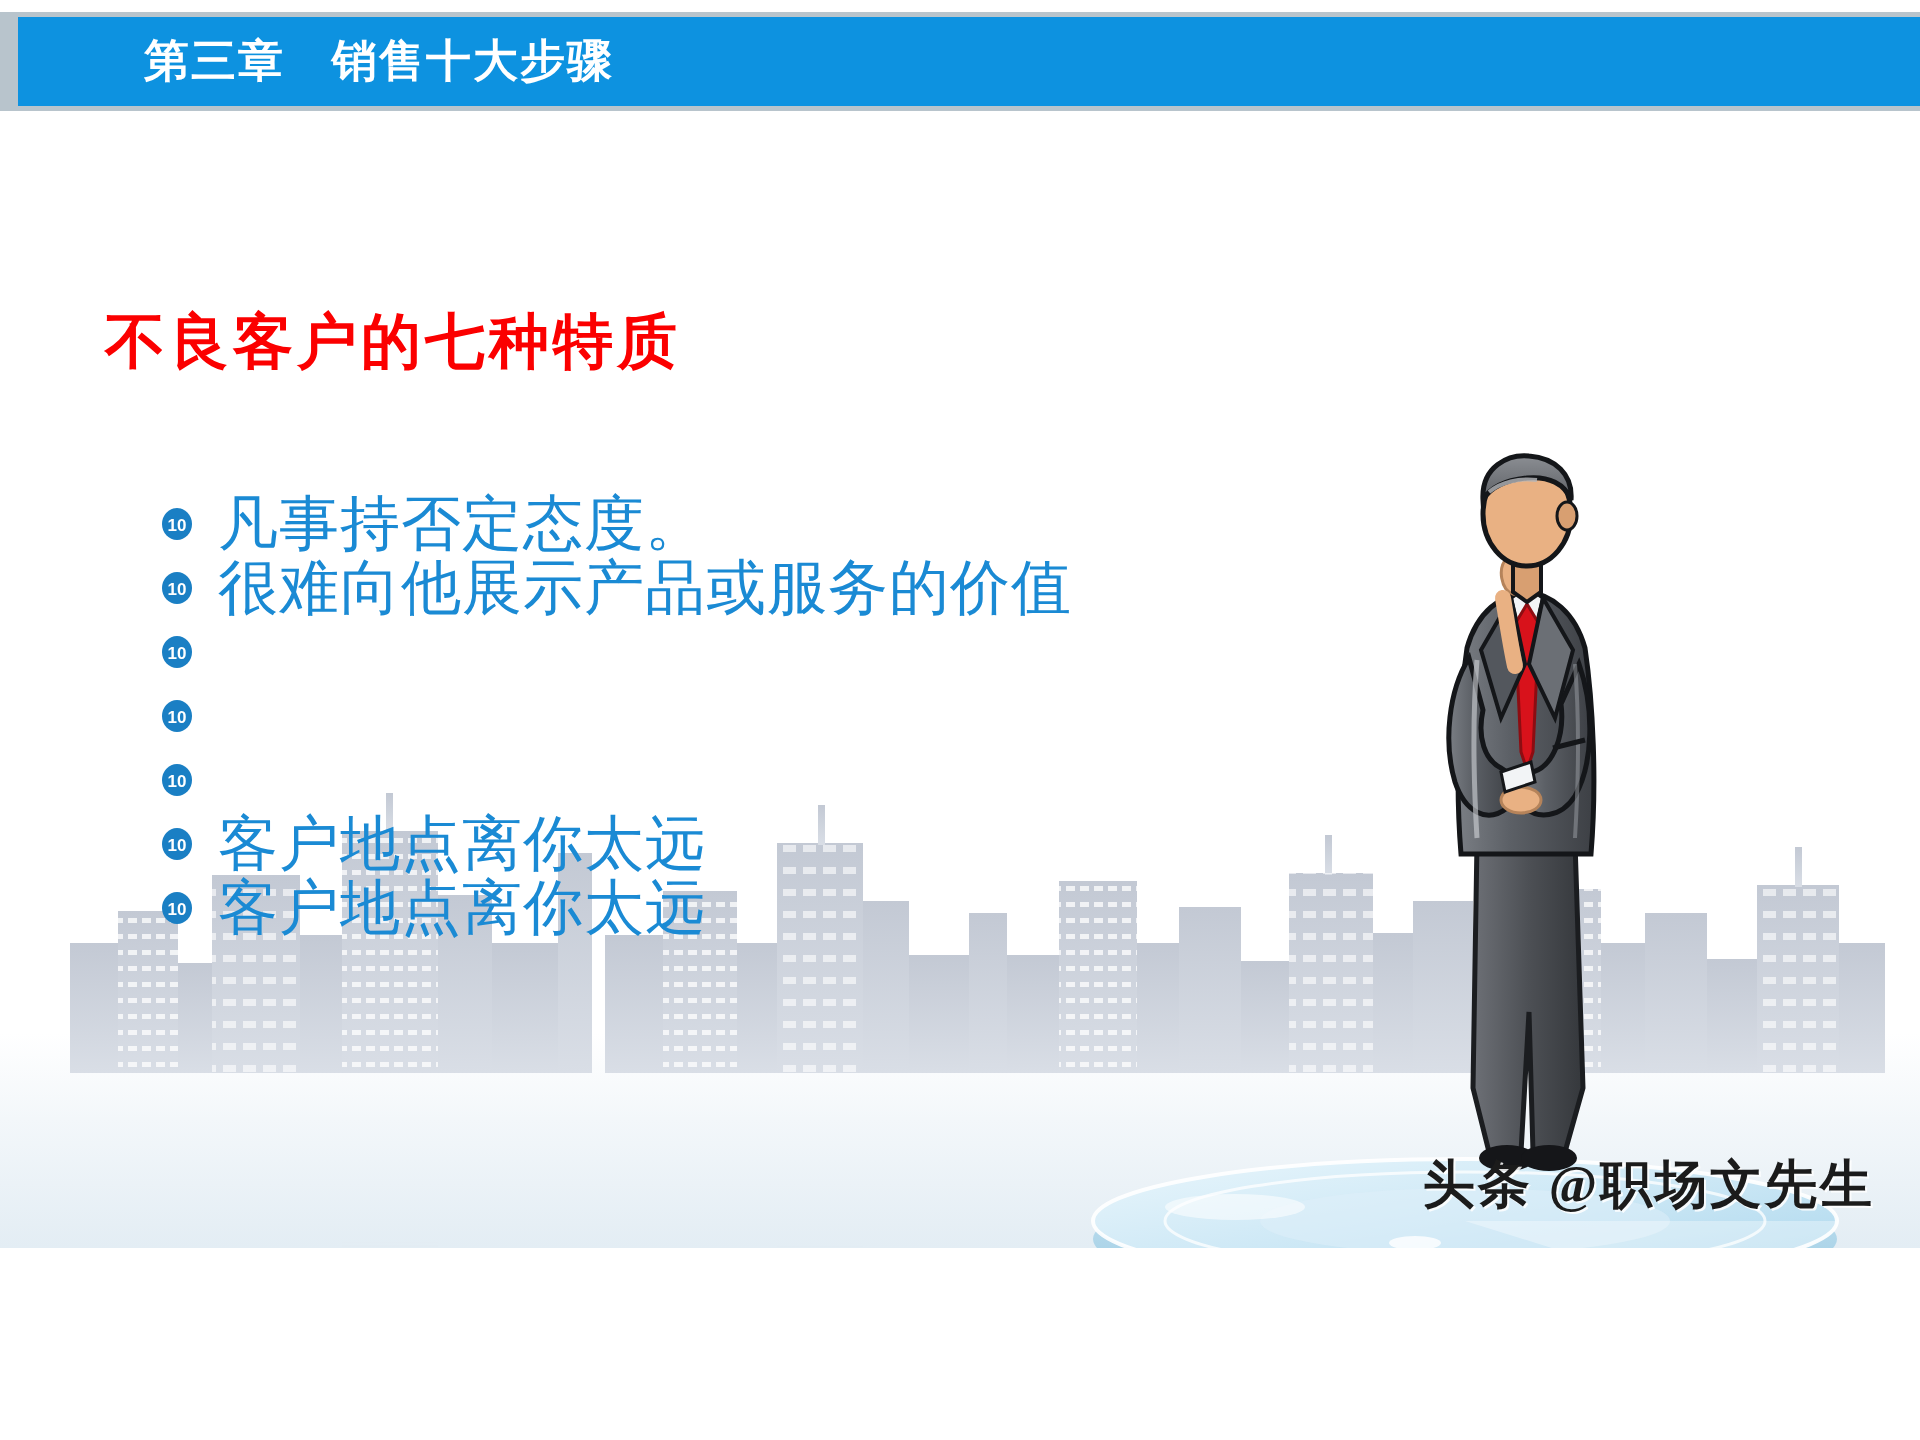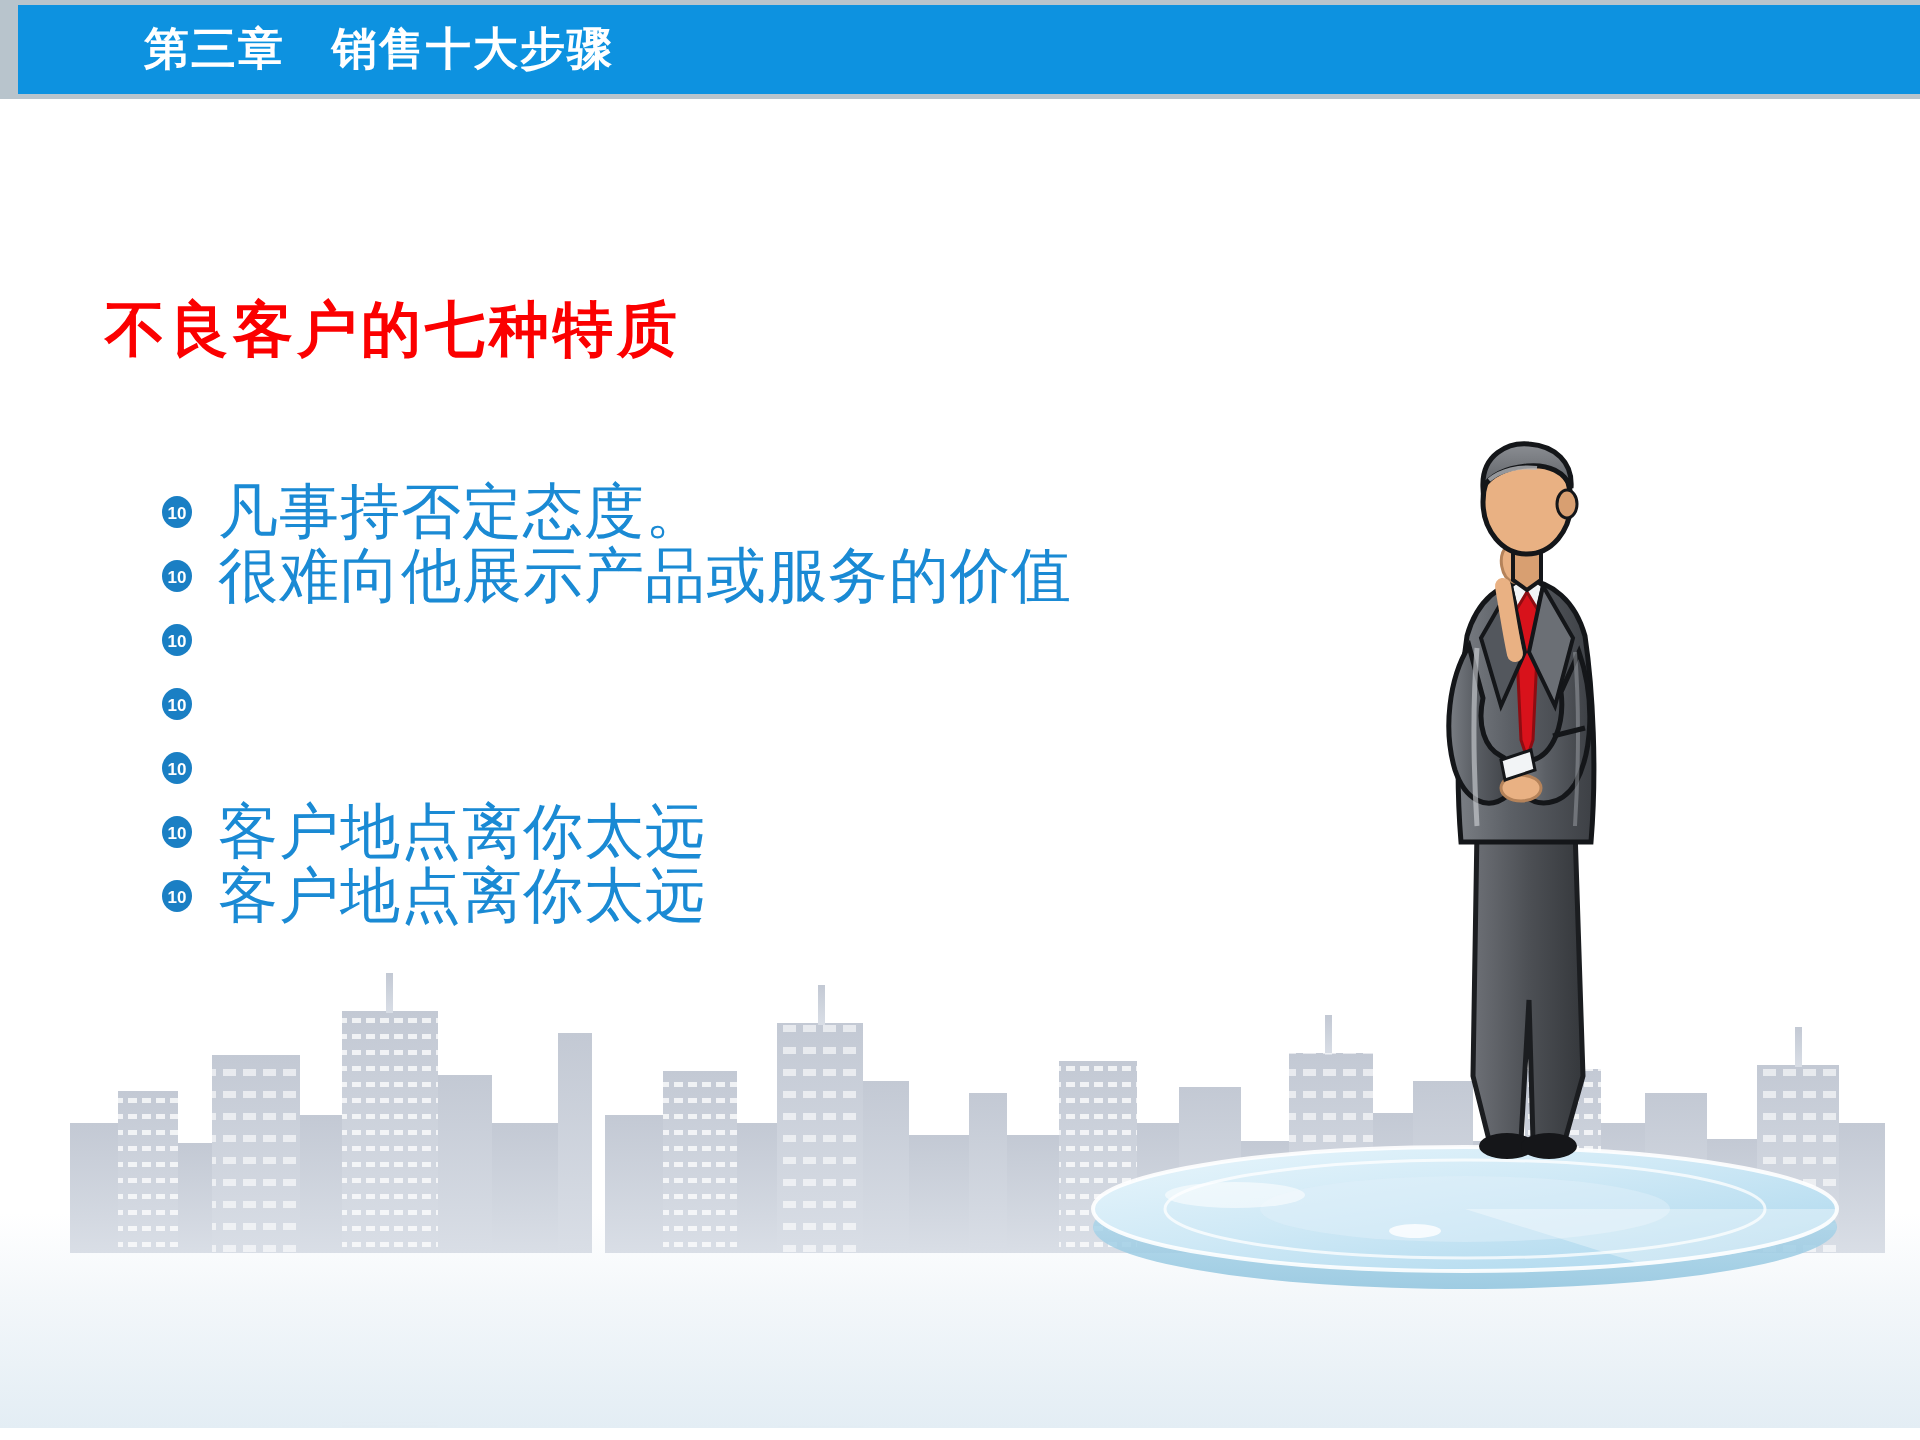--- a/index.html
+++ b/index.html
@@ -4,23 +4,24 @@
 <style>
   * { margin:0; padding:0; box-sizing:border-box; }
   html, body {
     width:1920px; height:1440px;
     background:#ffffff;
     font-family:"Liberation Serif", "DejaVu Serif", serif;
     overflow:hidden;
   }
   #slide {
     position:relative;
-    width:1920px; height:1428px;
+    width:1920px; height:1236px;
     background:#ffffff;
     overflow:hidden;
+    margin-top:12px;
   }
 
   
   .banner-outer {
     position:absolute;
     left:0; top:0;
     width:1920px; height:99px;
     background:#b8c4cc;
   }
   .banner-inner {
@@ -380,14 +381,15 @@
     <path d="M68 48 C66 14 94 2 114 4 C140 6 158 22 156 48
              C150 32 134 24 112 26 C92 28 76 34 68 48 Z" fill="url(#hairG)" stroke="#141619" stroke-width="5"></path>
     <path d="M74 40 C86 30 104 26 122 28" stroke="#b5b8bc" stroke-width="4" fill="none" opacity="0.8"></path>
 
     <path d="M62 208 C58 258 58 320 62 386" stroke="#c9ccd1" stroke-width="5" fill="none" opacity="0.65"></path>
     <path d="M160 212 C164 262 164 320 160 386" stroke="#9da1a7" stroke-width="4" fill="none" opacity="0.5"></path>
 
     <path d="M138 296 L170 288" stroke="#141619" stroke-width="5" fill="none"></path>
   </svg>
 
+  <div class="watermark">头条 @职场文先生</div>
 
 </div>
 
 </body></html>

